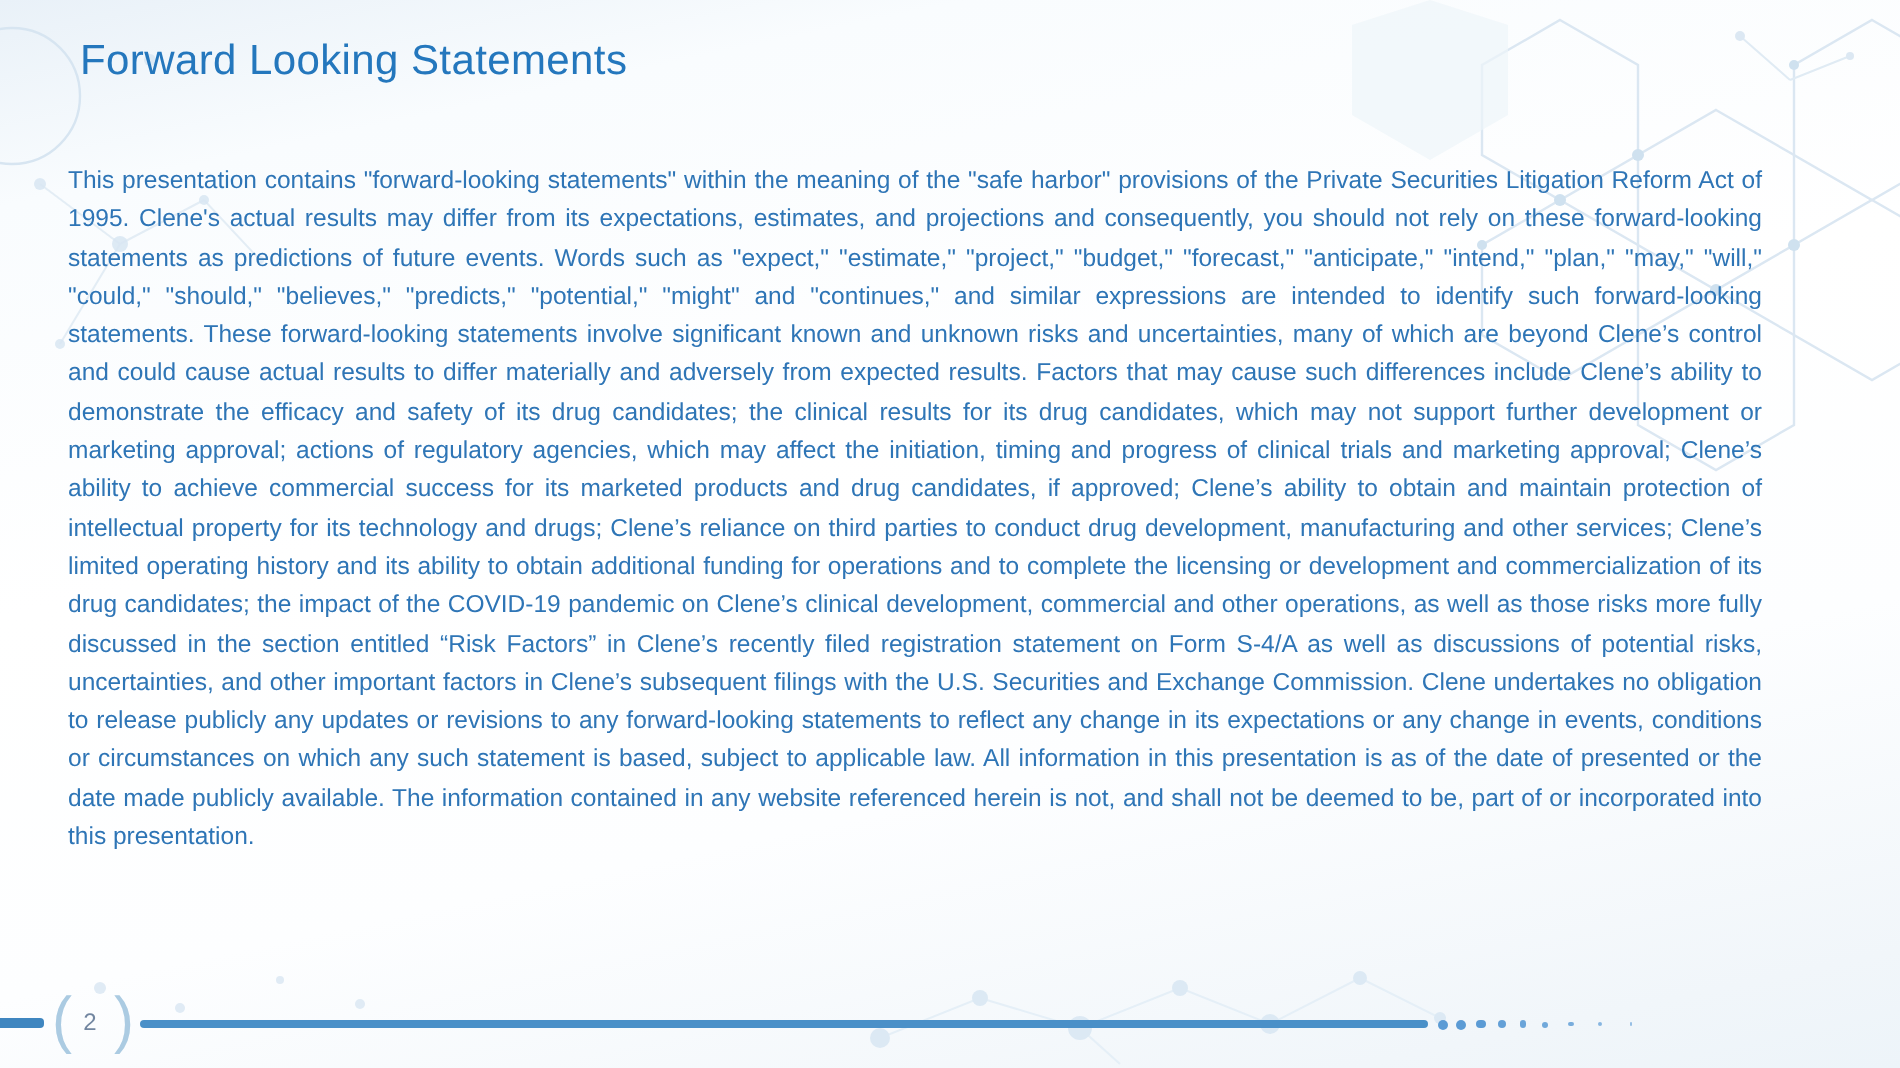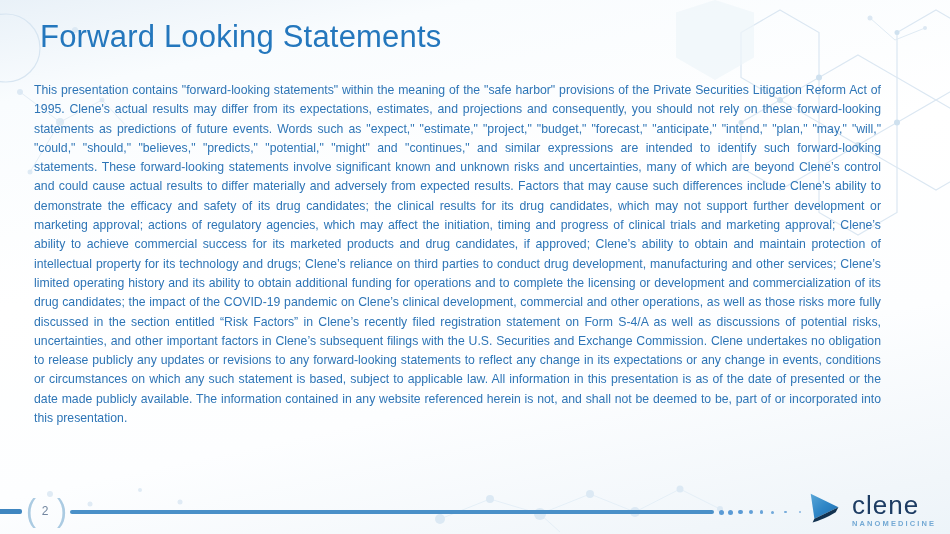--- a/index.html
+++ b/index.html
@@ -16,21 +16,21 @@
   .deco-tr { top: 0; right: 0; }
   .deco-tl { top: 0; left: 0; }
   .deco-bc { bottom: 0; left: 420px; }
   .deco-bl { bottom: 20px; left: 30px; }
 
   .title {
     position: absolute;
     left: 40px;
     top: 19px;
     margin: 0;
-    font-size: 31px;
+    font-size: 21px;
     font-weight: 400;
     letter-spacing: 0.2px;
     color: #2477bd;
     white-space: nowrap;
   }
   .body-text {
     position: absolute;
     left: 34px;
     top: 81px;
     width: 847px;
@@ -195,32 +195,15 @@
       <span class="dot"></span>
       <span class="dot"></span>
       <span class="dot"></span>
       <span class="dot"></span>
       <span class="dot"></span>
       <span class="dot"></span>
       <span class="dot"></span>
       <span class="dot"></span>
     </span>
 
-    <div class="logo">
-      <svg class="logo-mark" viewBox="0 0 40 40">
-        <defs>
-          <linearGradient id="triGrad" x1="0" y1="0" x2="1" y2="1">
-            <stop offset="0" stop-color="#5aa7d8"></stop>
-            <stop offset="0.5" stop-color="#2f86c6"></stop>
-            <stop offset="1" stop-color="#1f6fb0"></stop>
-          </linearGradient>
-        </defs>
-        <polygon points="4,3 34,17.5 8,30" fill="url(#triGrad)"></polygon>
-        <path d="M 8,30 L 34,17.5 L 31,23 Q 18,31 6,34 Z" fill="#123250"></path>
-      </svg>
-      <div class="logo-text">
-        <span class="logo-wordmark">clene</span>
-        <span class="logo-subtitle">NANOMEDICINE</span>
-      </div>
-    </div>
   </div>
 
 </div>
 
 </body></html>

